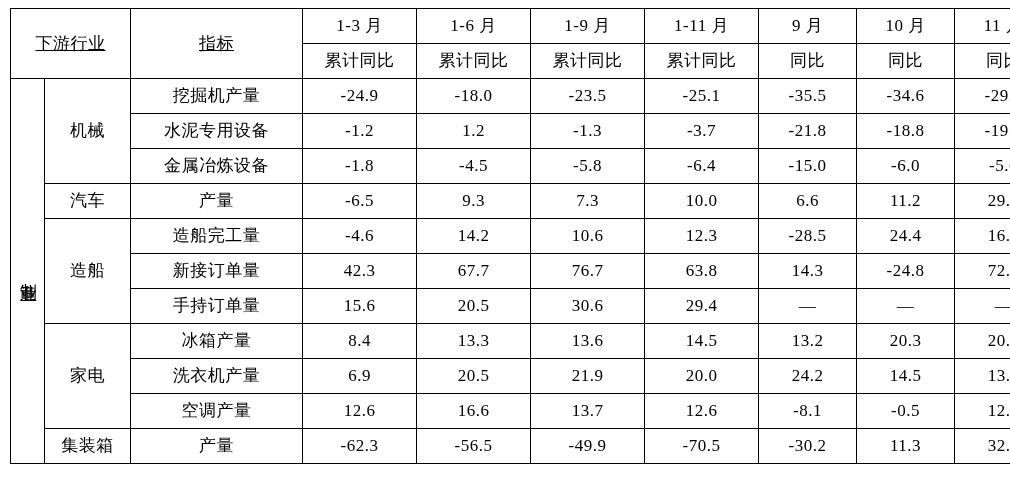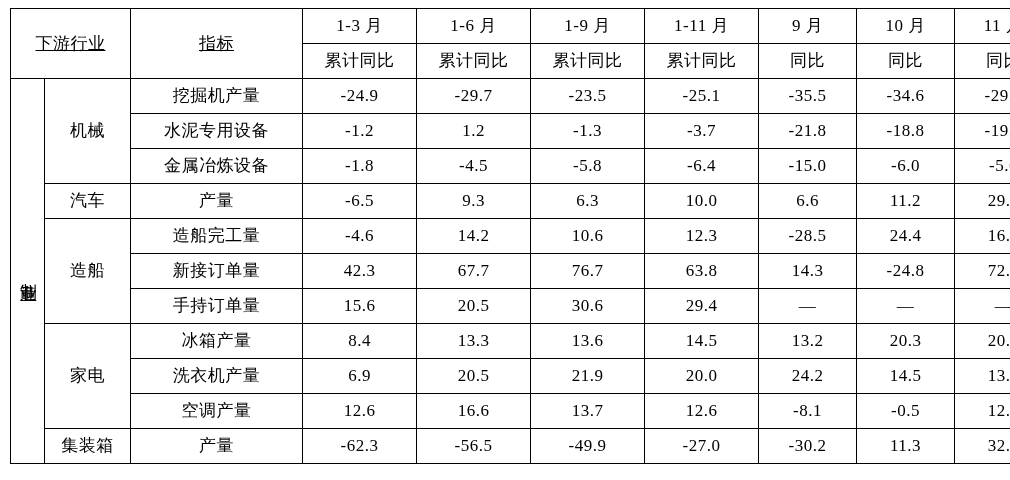--- a/index.html
+++ b/index.html
@@ -128,21 +128,21 @@
     </thead>
     <tbody>
 
     <tr>
           <td class="vert-label" rowspan="11">
             <span class="vtext">制造业</span>
           </td>
           <td class="grp-label" rowspan="3">机械</td>
           <td class="ind-label">挖掘机产量</td>
           <td class="num">-24.9</td>
-          <td class="num">-29.7</td>
+          <td class="num">-18.0</td>
           <td class="num">-23.5</td>
           <td class="num">-25.1</td>
           <td class="num">-35.5</td>
           <td class="num">-34.6</td>
           <td class="num">-29.5</td>
         </tr>
         <tr>
           <td class="ind-label">水泥专用设备</td>
           <td class="num">-1.2</td>
           <td class="num">1.2</td>
@@ -160,21 +160,21 @@
           <td class="num">-6.4</td>
           <td class="num">-15.0</td>
           <td class="num">-6.0</td>
           <td class="num">-5.6</td>
         </tr>
         <tr>
           <td class="grp-label" rowspan="1">汽车</td>
           <td class="ind-label">产量</td>
           <td class="num">-6.5</td>
           <td class="num">9.3</td>
-          <td class="num">6.3</td>
+          <td class="num">7.3</td>
           <td class="num">10.0</td>
           <td class="num">6.6</td>
           <td class="num">11.2</td>
           <td class="num">29.4</td>
         </tr>
         <tr>
           <td class="grp-label" rowspan="3">造船</td>
           <td class="ind-label">造船完工量</td>
           <td class="num">-4.6</td>
           <td class="num">14.2</td>
@@ -234,20 +234,20 @@
           <td class="num">-8.1</td>
           <td class="num">-0.5</td>
           <td class="num">12.6</td>
         </tr>
         <tr>
           <td class="grp-label" rowspan="1">集装箱</td>
           <td class="ind-label">产量</td>
           <td class="num">-62.3</td>
           <td class="num">-56.5</td>
           <td class="num">-49.9</td>
-          <td class="num">-27.0</td>
+          <td class="num">-70.5</td>
           <td class="num">-30.2</td>
           <td class="num">11.3</td>
           <td class="num">32.8</td>
         </tr>
       </tbody>
   </table>
 </div>
 
 </body></html>

